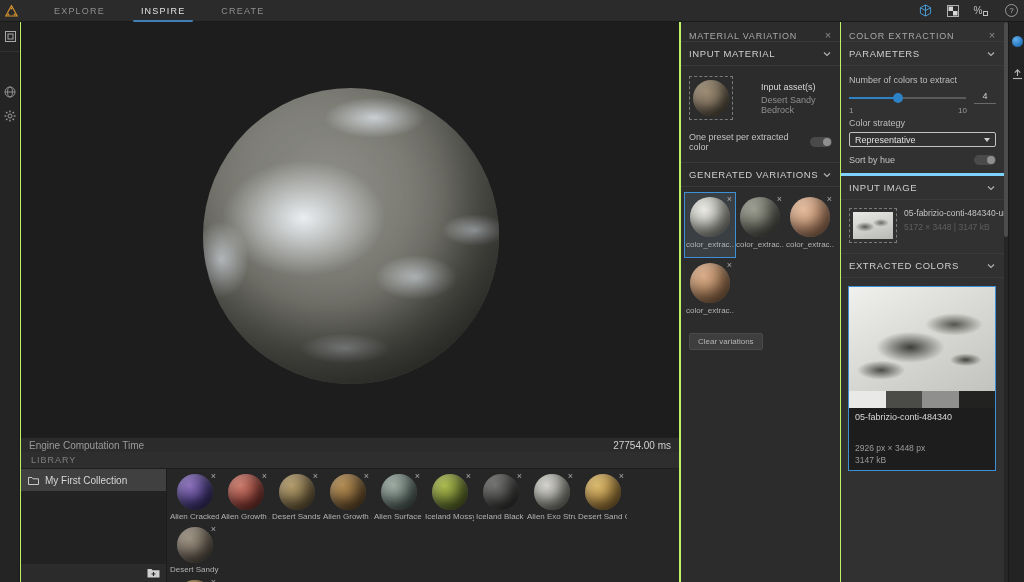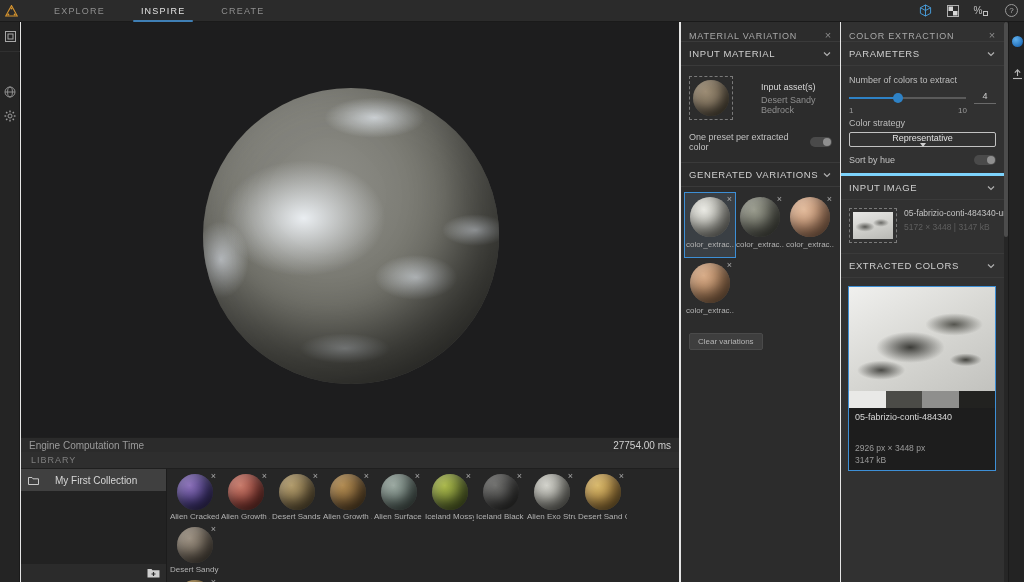--- a/index.html
+++ b/index.html
@@ -1,18 +1,18 @@
 <!DOCTYPE html>
 <html><head>
 <meta charset="utf-8">
 <style>
   * { margin:0; padding:0; box-sizing:border-box; }
   html,body { width:1024px; height:582px; overflow:hidden; background:#161616; }
   body { font-family:"Liberation Sans", sans-serif; color:#c8c8c8; }
-  .app { position:absolute; inset:0; width:1024px; height:582px; background:#e5e5e5; }
+  .app { position:absolute; inset:0; width:1024px; height:582px; background:#bef264; }
 
   
   .topbar { position:absolute; left:0; top:0; width:1024px; height:22px; background:#2b2b2b; border-bottom:1px solid #1a1a1a; display:flex; align-items:center; }
   .logo { width:22px; height:22px; display:flex; align-items:center; justify-content:center; }
   .tabs { display:flex; margin-left:14px; height:22px; }
   .tab { position:relative; padding:0 18px; font-size:9px; letter-spacing:1.2px; color:#8f8f8f; display:flex; align-items:center; cursor:pointer; }
   .tab.active { color:#e2e2e2; }
   .tab.active::after { content:""; position:absolute; left:10px; right:10px; bottom:0; height:2px; background:#3f7fb5; border-radius:1px; }
   .topbar-right { margin-left:auto; display:flex; align-items:center; gap:12px; padding-right:6px; }
   .tb-icon { width:16px; height:16px; display:flex; align-items:center; justify-content:center; font-size:10px; color:#b8b8b8; }
@@ -38,21 +38,21 @@
   }
   .statusbar { position:absolute; left:21px; top:437px; width:658px; height:15px; background:#2b2b2b; border-top:1px solid #1f1f1f; display:flex; align-items:center; justify-content:space-between; padding:0 8px; font-size:10px; }
   .status-label { color:#9a9a9a; }
   .status-value { color:#cfcfcf; }
 
   
   .library { position:absolute; left:21px; top:452px; width:658px; height:130px; background:#262626; }
   .library-header { height:17px; background:#2e2e2e; display:flex; align-items:center; padding:0 10px; font-size:9px; letter-spacing:1px; color:#7f7f7f; border-bottom:1px solid #1f1f1f; }
   .library-body { position:absolute; left:0; top:17px; right:0; bottom:0; display:flex; }
   .lib-left { width:146px; background:#222; border-right:1px solid #1c1c1c; position:relative; }
-  .collection-row { height:22px; background:#404040; display:flex; align-items:center; gap:16px; padding:0 7px; font-size:10px; color:#d6d6d6; }
+  .collection-row { height:22px; background:#404040; display:flex; align-items:center; gap:6px; padding:0 7px; font-size:10px; color:#d6d6d6; }
   .lib-left-footer { position:absolute; left:0; right:0; bottom:0; height:18px; background:#2b2b2b; display:flex; align-items:center; justify-content:flex-end; padding-right:6px; }
   .lib-grid { flex:1; position:relative; padding:2px 2px; display:flex; flex-wrap:wrap; align-content:flex-start; }
   .lib-item { width:51px; height:53px; position:relative; display:flex; flex-direction:column; align-items:center; }
   .lib-thumb { width:36px; height:36px; border-radius:50%; margin-top:3px; box-shadow: inset -6px -8px 12px rgba(0,0,0,.5), inset 3px 4px 8px rgba(255,255,255,.18); }
   .lib-x { position:absolute; top:0px; right:4px; font-size:9px; color:#a8a8a8; cursor:pointer; }
   .lib-label { font-size:8px; color:#b2b2b2; margin-top:2px; max-width:49px; white-space:nowrap; overflow:hidden; }
 
   
   .panel { position:absolute; top:22px; height:560px; background:#2d2d2d; }
   .panel-header { height:20px; display:flex; align-items:flex-end; justify-content:space-between; padding:0 8px; font-size:9px; letter-spacing:.8px; color:#a8a8a8; border-bottom:1px solid #3a3a3a; }
@@ -83,21 +83,21 @@
   .panel-ce { left:841px; width:163px; background:#313131; }
   .ce-content { padding:6px 8px 4px 8px; border-bottom:3px solid #7dd3fc; }
   .ce-label { font-size:9px; color:#bdbdbd; margin:3px 0 6px 0; }
   .slider-row { display:flex; align-items:center; gap:8px; }
   .slider { position:relative; flex:1; height:10px; }
   .slider .track { position:absolute; left:0; right:0; top:4px; height:2px; background:#5a5a5a; }
   .slider .fill { position:absolute; left:0; top:4px; height:2px; background:#2e82c6; width:42%; }
   .slider .knob { position:absolute; left:42%; top:0; width:10px; height:10px; margin-left:-5px; border-radius:50%; background:#2e82c6; }
   .slider-value { width:22px; font-size:9px; color:#d0d0d0; text-align:center; border-bottom:1px solid #6a6a6a; padding-bottom:2px; }
   .minmax { display:flex; justify-content:space-between; font-size:8px; color:#9a9a9a; margin:2px 22px 2px 0; width:118px; }
-  .select { margin:4px 0 8px 0; height:15px; border:1px solid #c2c2c2; border-radius:2px; display:flex; align-items:center; justify-content:space-between; padding:0 5px; font-size:9px; color:#e0e0e0; cursor:pointer;flex-direction:column; }
+  .select { margin:4px 0 8px 0; height:15px; border:1px solid #c2c2c2; border-radius:2px; display:flex; align-items:center; justify-content:space-between; padding:0 5px; font-size:9px; color:#e0e0e0; cursor:pointer; }
   .select .caret { width:0; height:0; border-left:3px solid transparent; border-right:3px solid transparent; border-top:4px solid #cfcfcf; }
   .ce-input-row { display:flex; gap:7px; padding:8px 8px 10px 8px; border-bottom:1px solid #3a3a3a; align-items:flex-start; }
   .bw-thumb { width:40px; height:27px; background:
       radial-gradient(ellipse 12px 6px at 30% 55%, #5a5a56, rgba(90,90,86,0) 80%),
       radial-gradient(ellipse 10px 5px at 70% 40%, #6a6a66, rgba(106,106,102,0) 80%),
       linear-gradient(165deg,#e8e8e6 0%, #cfcfcb 55%, #b8b8b4 100%); }
   .ce-file-texts { font-size:8.5px; }
   .ce-filename { color:#c4c4c4; margin-bottom:4px; max-width:100px; white-space:nowrap; overflow:hidden; }
   .ce-filemeta { color:#5f5f5f; }
   .ec-card { margin:8px 7px; border:1px solid #3d8fd6; background:#1d1d1d; width:148px; }

